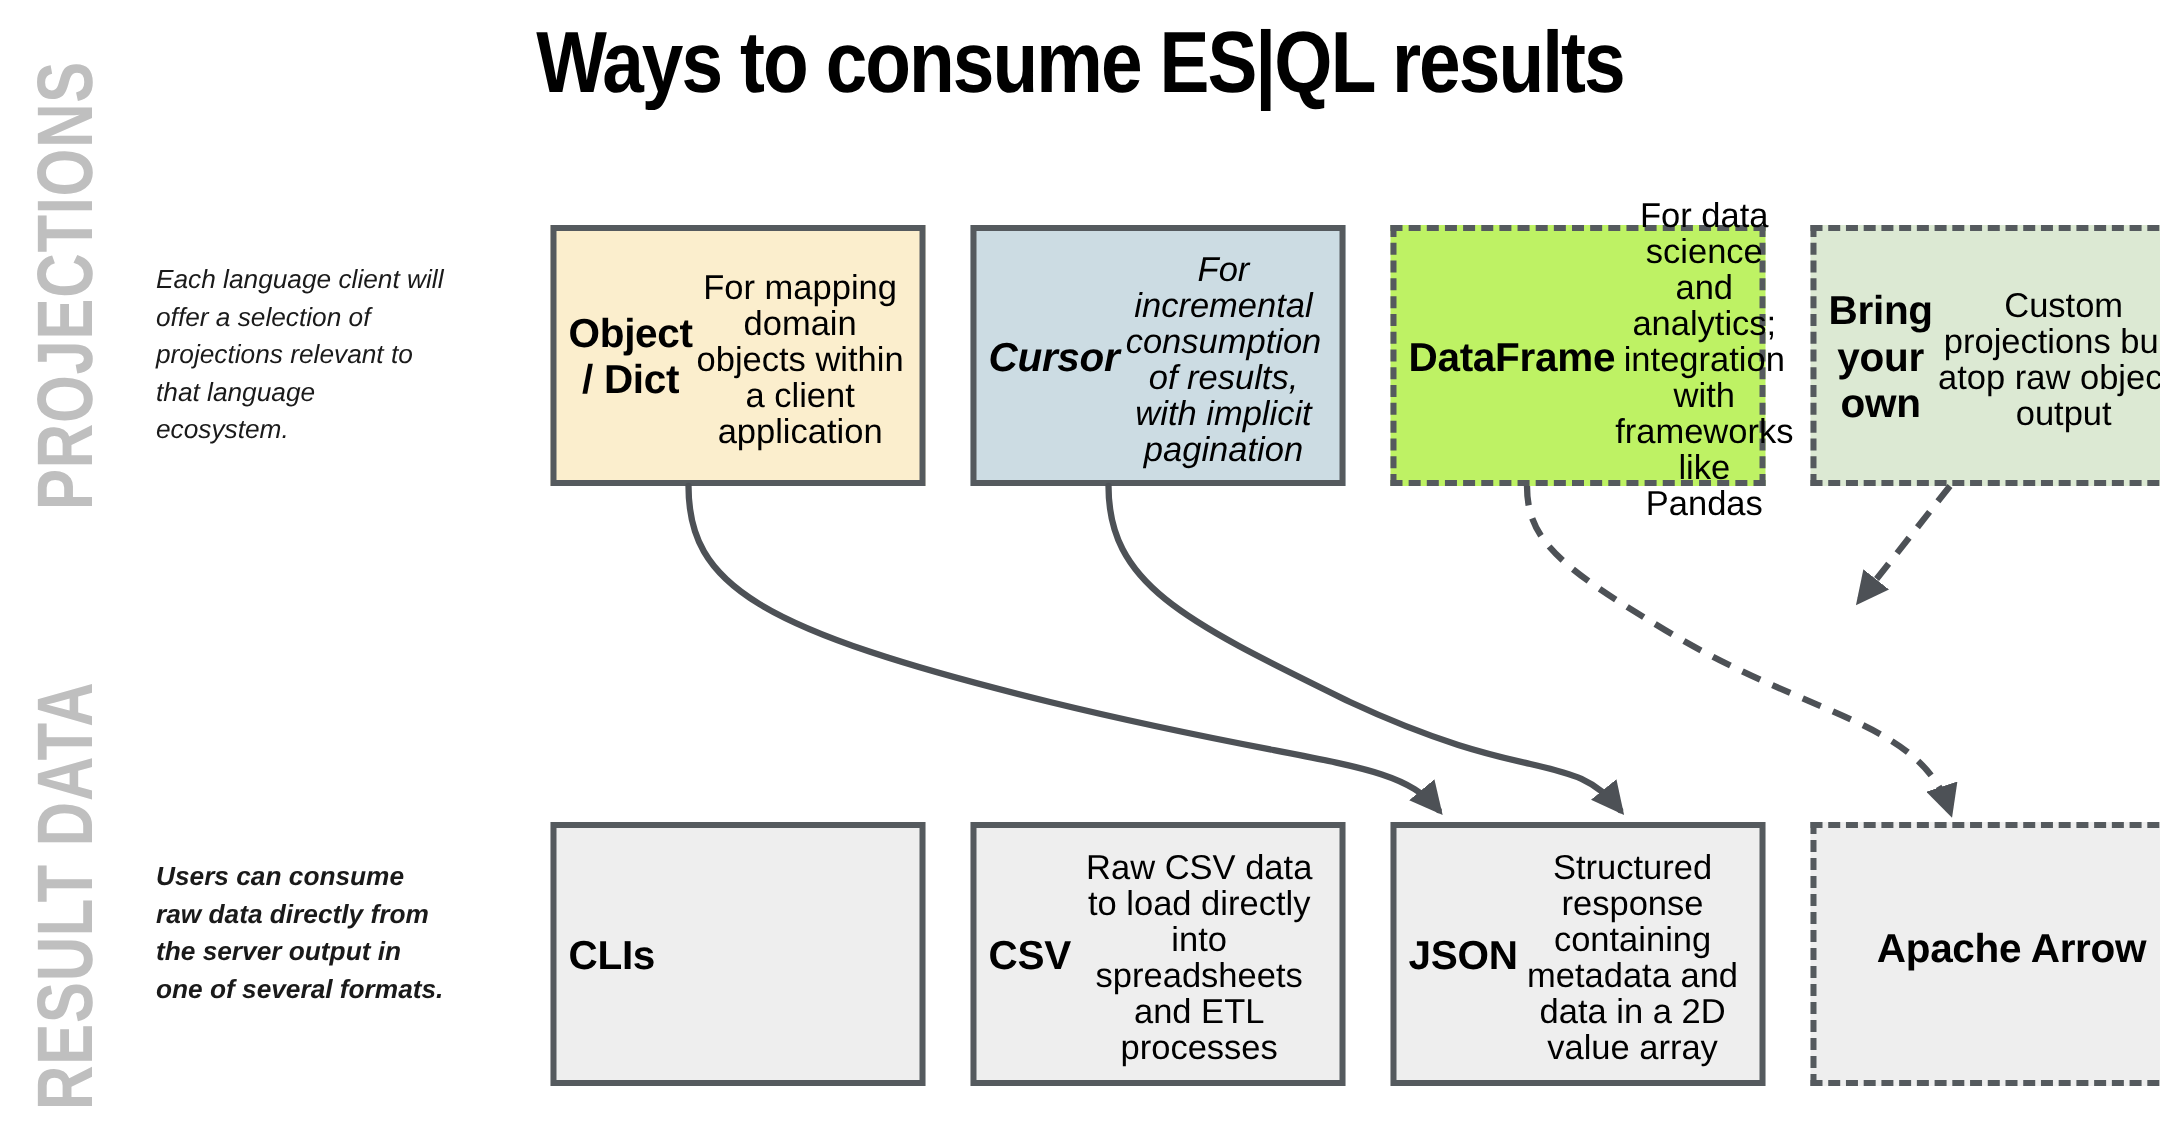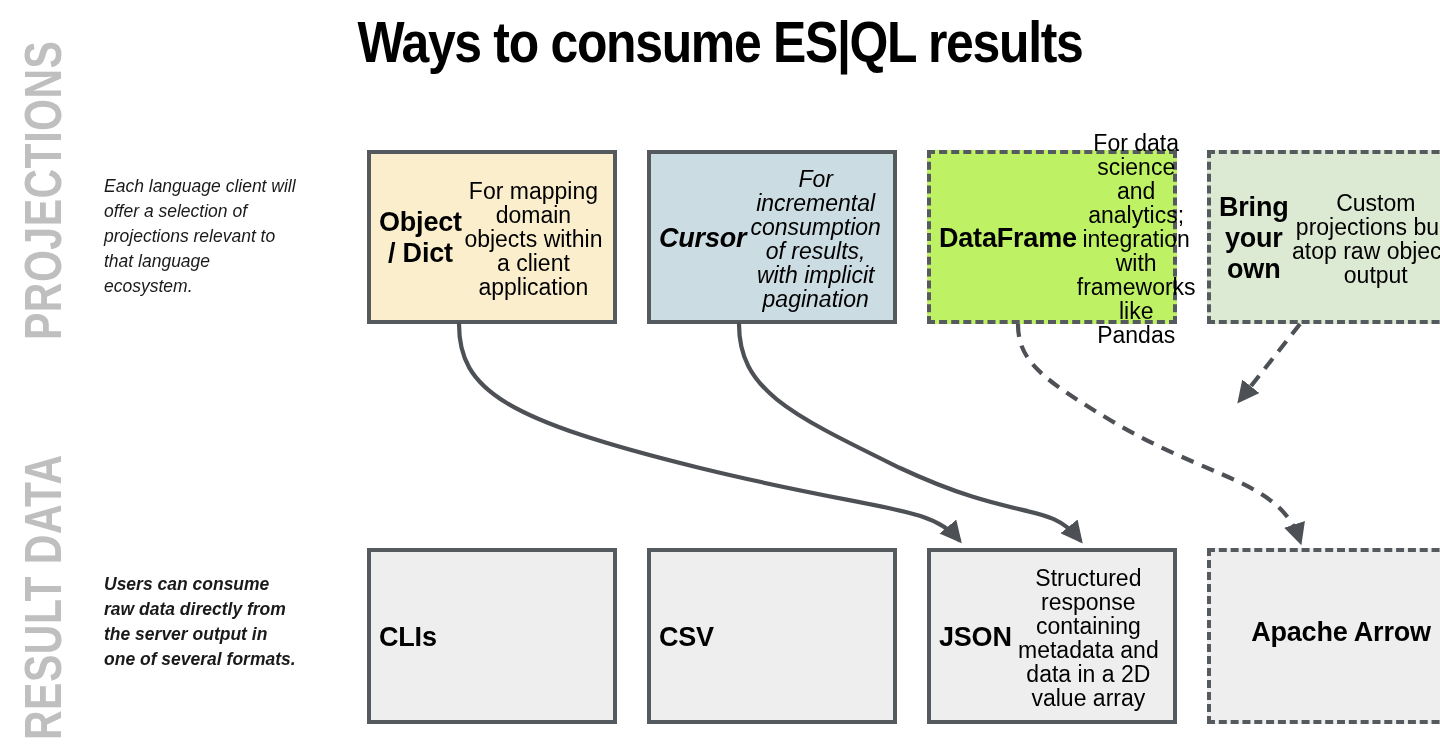--- a/index.html
+++ b/index.html
@@ -153,20 +153,21 @@
   <div class="node-title" style="max-width:175px">Bring your own</div>
   <div class="node-desc">Custom projections built atop raw objects output</div>
 </div>
 
 <div class="node-box solid row2 col1" id="node-text" style="background: rgb(238, 238, 238); border-color: rgb(85, 90, 94);">
   <div class="node-title">CLIs</div>
 </div>
 
 <div class="node-box solid row2 col2" id="node-csv" style="background: rgb(238, 238, 238); border-color: rgb(85, 90, 94);">
   <div class="node-title">CSV</div>
+  <div class="node-desc">Raw CSV data to load directly into spreadsheets and ETL processes</div>
 </div>
 
 <div class="node-box solid row2 col3" id="node-json" style="background: rgb(238, 238, 238); border-color: rgb(85, 90, 94);">
   <div class="node-title">JSON</div>
   <div class="node-desc">Structured response containing metadata and data in a 2D value array</div>
 </div>
 
 <div class="node-box dashed row2 col4 center-v" id="node-apache-arrow" style="background: rgb(238, 238, 238); border-color: rgb(85, 90, 94);">
   <div class="node-title">Apache Arrow</div>
 </div>

